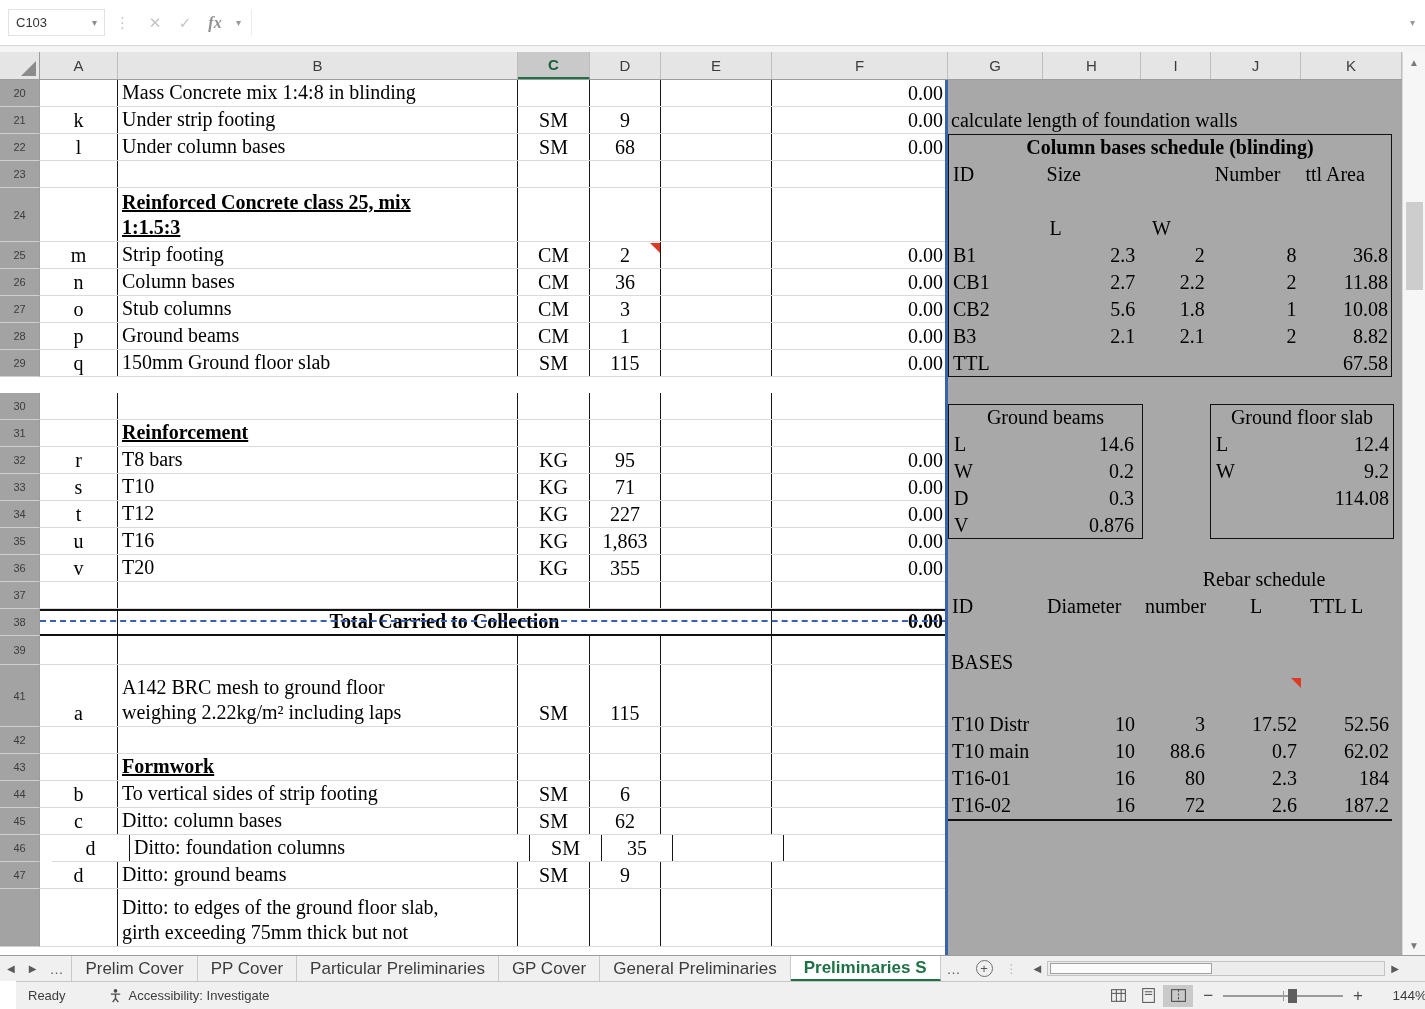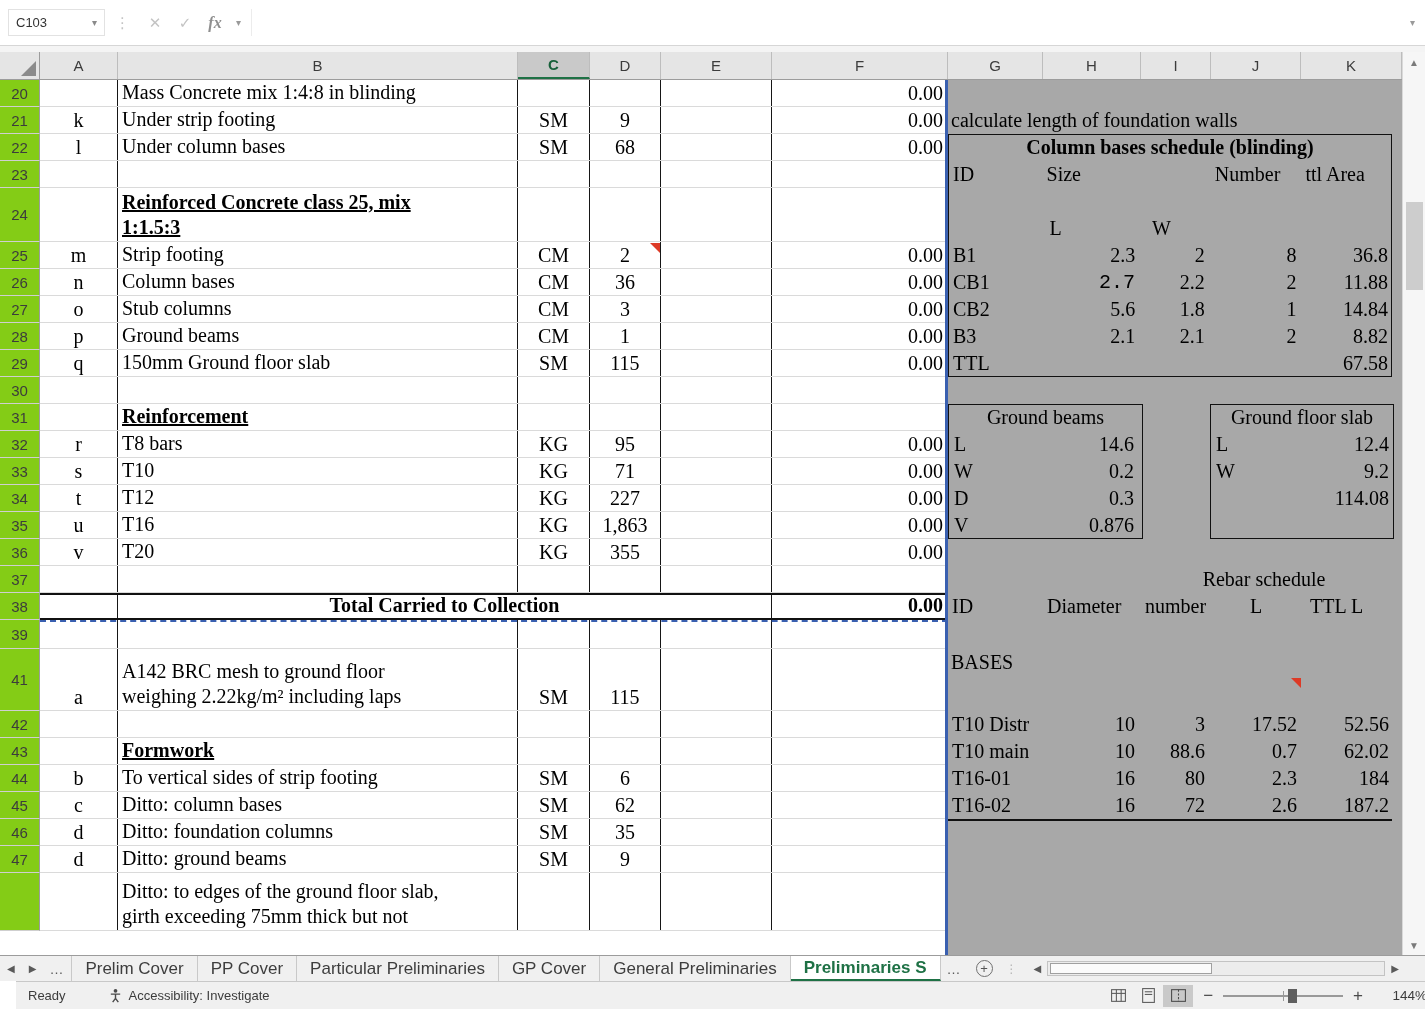--- a/index.html
+++ b/index.html
@@ -22,21 +22,21 @@
 
 #colhdr{position:absolute;top:52px;left:0;width:1402px;height:28px;display:flex;background:#e5e5e5;border-bottom:1px solid #9c9c9c}
 #corner{width:40px;height:100%;position:relative;border-right:1px solid #9c9c9c}
 #corner .tri{position:absolute;right:3px;bottom:3px;width:0;height:0;border-left:15px solid transparent;border-bottom:15px solid #8b8b8b}
 .chcell{height:100%;border-right:1px solid #bdbdbd;display:flex;align-items:center;justify-content:center;font-size:15px;color:#3c3c3c}
 .chcell.sel{background:#c9c9c9;border-bottom:2px solid #1e7145;color:#17603a;font-weight:bold}
 
 
 #grid{position:absolute;top:80px;left:0;width:948px;height:875px;background:#fff;overflow:hidden}
 .grow{display:flex}
-.rhead{flex:0 0 40px;background:#84cc16;border-right:1px solid #9c9c9c;border-bottom:1px solid #cfcfcf;display:flex;align-items:center;justify-content:center;font-size:15px;color:#3c3c3c}
+.rhead{flex:0 0 40px;background:#a3a3a3;border-right:1px solid #9c9c9c;border-bottom:1px solid #cfcfcf;display:flex;align-items:center;justify-content:center;font-size:11px;color:#3c3c3c}
 .cells{flex:1;display:flex;border-bottom:1px solid #dadada;font-family:"Liberation Serif","DejaVu Serif",serif;font-size:20px;color:#000}
 .cells.totalrow{border-top:2px solid #111;border-bottom:2px solid #111}
 .cell{display:flex;align-items:flex-end;padding-bottom:1px;overflow:hidden}
 .ca{width:78px;justify-content:center;border-right:1.5px solid #161616}
 .cb{width:400px;padding-left:4px;border-right:1.5px solid #161616;white-space:pre-line;line-height:25px}
 .cc{width:72px;justify-content:center;border-right:1.5px solid #161616}
 .cd{width:71px;justify-content:center;border-right:1.5px solid #161616}
 .ce{width:111px;border-right:1.5px solid #161616}
 .cf{width:176px;justify-content:flex-end;padding-right:5px}
 .cmerge{width:654px;justify-content:center;border-right:1.5px solid #161616;font-weight:bold}
@@ -261,21 +261,21 @@
         <div class="rhead">29</div>
         <div class="cells">
           <div class="cell ca">q</div>
           <div class="cell cb">150mm Ground floor slab</div>
           <div class="cell cc">SM</div>
           <div class="cell cd">115</div>
           <div class="cell ce"></div>
           <div class="cell cf">0.00</div>
         </div>
       </div>
-      <div class="grow" style="height: 27px;">
+      <div class="grow" style="height: 27px; margin-top: 16px;">
         <div class="rhead">30</div>
         <div class="cells">
           <div class="cell ca"></div>
           <div class="cell cb"></div>
           <div class="cell cc"></div>
           <div class="cell cd"></div>
           <div class="cell ce"></div>
           <div class="cell cf"></div>
         </div>
       </div>
@@ -424,21 +424,21 @@
         <div class="rhead">45</div>
         <div class="cells">
           <div class="cell ca">c</div>
           <div class="cell cb">Ditto: column bases</div>
           <div class="cell cc">SM</div>
           <div class="cell cd">62</div>
           <div class="cell ce"></div>
           <div class="cell cf"></div>
         </div>
       </div>
-      <div class="grow" style="height: 27px;">
+      <div class="grow" style="height: 27px; gap: 12px;">
         <div class="rhead">46</div>
         <div class="cells">
           <div class="cell ca">d</div>
           <div class="cell cb">Ditto: foundation columns</div>
           <div class="cell cc">SM</div>
           <div class="cell cd">35</div>
           <div class="cell ce"></div>
           <div class="cell cf"></div>
         </div>
       </div>
@@ -488,31 +488,31 @@
           </div>
           <div class="srow sdata">
             <div class="scell" style="width: 95px;">B1</div>
             <div class="scell" style="width: 98px;">2.3</div>
             <div class="scell" style="width: 70px;">2</div>
             <div class="scell" style="width: 90px;">8</div>
             <div class="scell" style="width: 91px;">36.8</div>
           </div>
           <div class="srow sdata">
             <div class="scell" style="width: 95px;">CB1</div>
-            <div class="scell" style="width: 98px; font-family: Liberation Mono, monospace;">2.7</div>
+            <div class="scell" style="width: 98px;">2.7</div>
             <div class="scell" style="width: 70px;">2.2</div>
             <div class="scell" style="width: 90px;">2</div>
             <div class="scell" style="width: 91px;">11.88</div>
           </div>
           <div class="srow sdata">
             <div class="scell" style="width: 95px;">CB2</div>
             <div class="scell" style="width: 98px;">5.6</div>
             <div class="scell" style="width: 70px;">1.8</div>
             <div class="scell" style="width: 90px;">1</div>
-            <div class="scell" style="width: 91px;">14.84</div>
+            <div class="scell" style="width: 91px;">10.08</div>
           </div>
           <div class="srow sdata">
             <div class="scell" style="width: 95px;">B3</div>
             <div class="scell" style="width: 98px;">2.1</div>
             <div class="scell" style="width: 70px;">2.1</div>
             <div class="scell" style="width: 90px;">2</div>
             <div class="scell" style="width: 91px;">8.82</div>
           </div>
           <div class="srow sdata">
             <div class="scell" style="width: 95px;">TTL</div>

